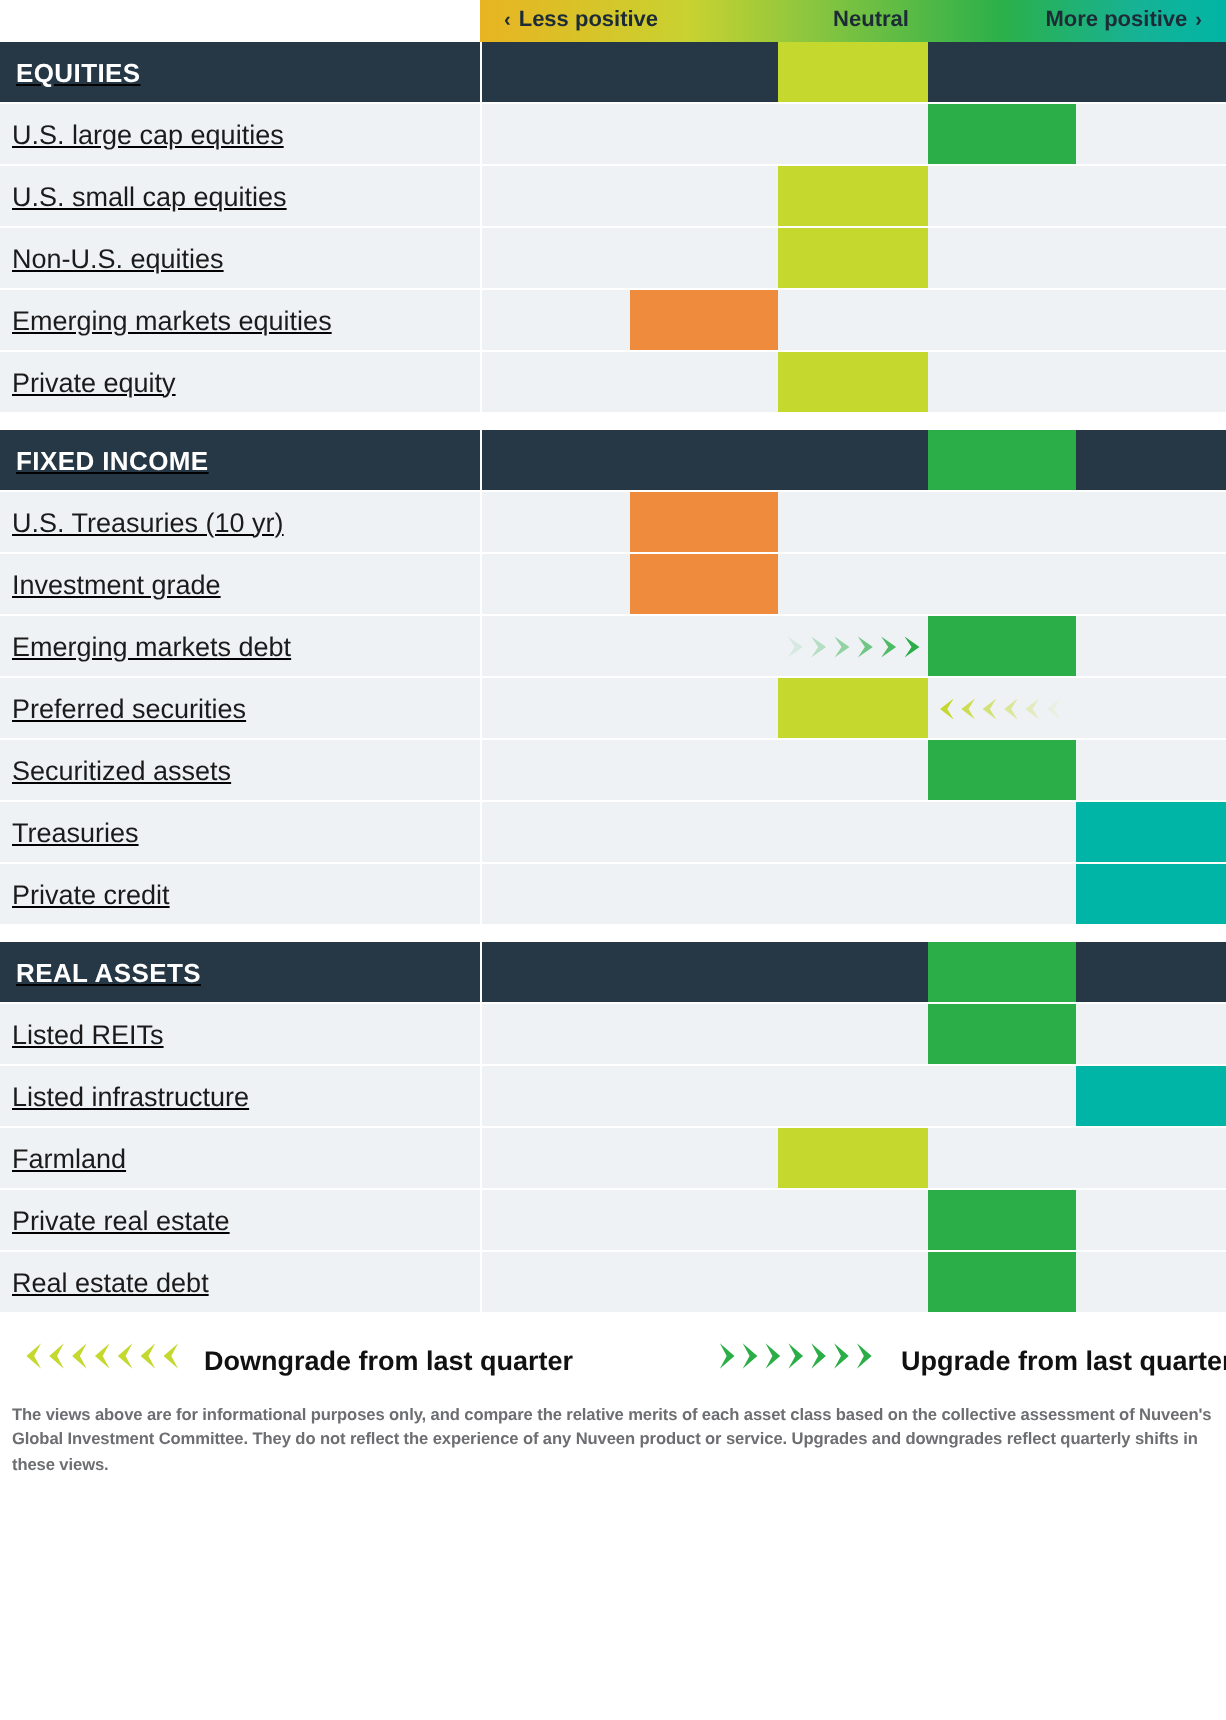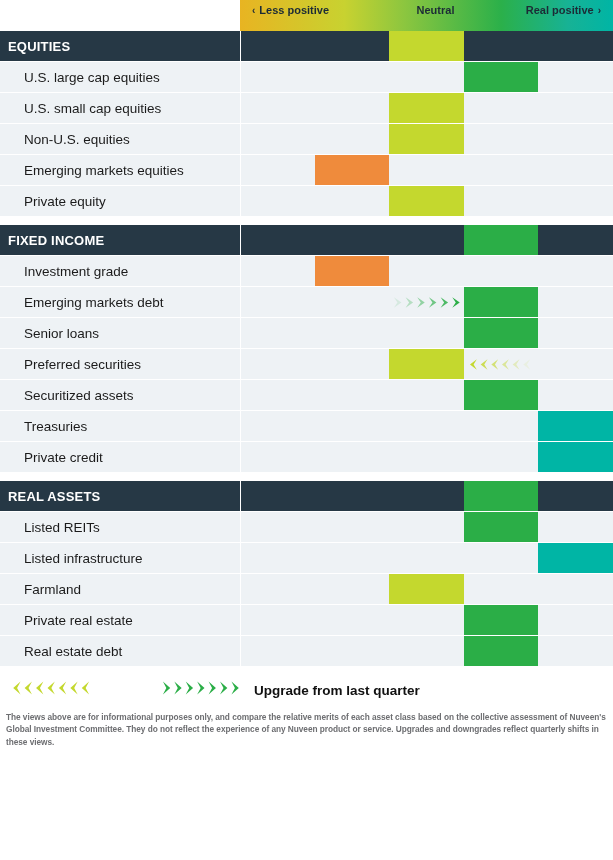--- a/index.html
+++ b/index.html
@@ -8,48 +8,48 @@
     background:#ffffff;
     font-family:"Liberation Sans", sans-serif;
     -webkit-font-smoothing:antialiased;
     overflow:hidden;
   }
   .sheet{position:relative;width:613px;height:860px;}
 
   
   .scale-header{
     position:relative;
-    height:31px;
+    height:21px;
     margin-left:240px;
     width:373px;
     background:linear-gradient(to right,#e8b422 0%,#c8d230 28%,#8cc63f 44%,#2bb04a 70%,#17b295 88%,#00b5a5 100%);
   }
   .scale-header .lbl{
     position:absolute;top:0;height:21px;line-height:21px;
     font-size:11px;font-weight:bold;color:#1c2b36;
     white-space:nowrap;
   }
   .scale-left{left:8px;}
   .scale-mid{left:18px;right:0;text-align:center;}
   .scale-right{right:8px;}
   .chev{font-weight:bold;font-size:10px;padding:0 4px;}
 
   
-  .tbl{width:525px;border-collapse:collapse;table-layout:fixed;}
+  .tbl{width:525px;border-collapse:collapse;table-layout:fixed;text-decoration:underline;}
   .tbl td{padding:0;margin:0;}
   .c-label{width:240px;}
   .c-r{width:74.6px;}
 
   tr.row{height:30px;}
   tr.row td{height:30px;border-bottom:1px solid #ffffff;}
 
   td.name{
     background:#eef2f5;
     font-size:13.5px;color:#1b1b1b;
-    padding-left:24px;
+    padding-left:6px;
     border-right:1px solid #ffffff;
     white-space:nowrap;
     vertical-align:middle;
   }
   td.cell{background:#eef2f5;position:relative;}
 
   
   tr.section{height:30px;}
   tr.section td{height:30px;border-bottom:1px solid #ffffff;}
   td.sec-name{
@@ -107,21 +107,21 @@
   }
 </style>
 </head>
 <body>
 
 <div class="sheet">
 
   <div class="scale-header">
     <span class="lbl scale-left"><span class="chev">‹</span><span>Less positive</span></span>
     <span class="lbl scale-mid">Neutral</span>
-    <span class="lbl scale-right"><span>Real positive</span><span class="chev">›</span></span>
+    <span class="lbl scale-right"><span>More positive</span><span class="chev">›</span></span>
   </div>
 
   <table class="tbl">
     <colgroup>
       <col class="c-label">
         <col class="c-r">
         <col class="c-r">
         <col class="c-r">
         <col class="c-r">
         <col class="c-r">
@@ -179,20 +179,28 @@
           <td class="gapname"></td>
           <td colspan="5"></td>
         </tr>
         <tr class="section">
           <td class="sec-name">FIXED INCOME</td>
           <td class="sec-cell"></td>
           <td class="sec-cell"></td>
           <td class="sec-cell"></td>
           <td class="sec-cell v-green"></td>
           <td class="sec-cell"></td>
+        </tr>
+        <tr class="row">
+          <td class="name">U.S. Treasuries (10 yr)</td>
+          <td class="cell"></td>
+          <td class="cell v-orange"></td>
+          <td class="cell"></td>
+          <td class="cell"></td>
+          <td class="cell"></td>
         </tr>
         <tr class="row">
           <td class="name">Investment grade</td>
           <td class="cell"></td>
           <td class="cell v-orange"></td>
           <td class="cell"></td>
           <td class="cell"></td>
           <td class="cell"></td>
         </tr>
         <tr class="row">
@@ -208,28 +216,20 @@
                 <path d="M 35.93333333333333 1.3 L 43.4 6.5 L 35.93333333333333 11.700000000000001 L 39.43333333333334 6.5 Z" fill="#2bae47" fill-opacity="0.648"></path>
                 <path d="M 47.599999999999994 1.3 L 55.06666666666666 6.5 L 47.599999999999994 11.700000000000001 L 51.099999999999994 6.5 Z" fill="#2bae47" fill-opacity="0.824"></path>
                 <path d="M 59.26666666666666 1.3 L 66.73333333333332 6.5 L 59.26666666666666 11.700000000000001 L 62.766666666666666 6.5 Z" fill="#2bae47" fill-opacity="1.000"></path>
               </svg>
             </span>
           </td>
           <td class="cell v-green"></td>
           <td class="cell"></td>
         </tr>
         <tr class="row">
-          <td class="name">Senior loans</td>
-          <td class="cell"></td>
-          <td class="cell"></td>
-          <td class="cell"></td>
-          <td class="cell v-green"></td>
-          <td class="cell"></td>
-        </tr>
-        <tr class="row">
           <td class="name">Preferred securities</td>
           <td class="cell"></td>
           <td class="cell"></td>
           <td class="cell v-yellow"></td>
           <td class="cell">
             <span class="arrows down">
               <svg width="64" height="13" viewBox="0 0 64 13" xmlns="http://www.w3.org/2000/svg">
                 <path d="M 9.813333333333333 1.3 L 2.986666666666667 6.5 L 9.813333333333333 11.700000000000001 L 6.613333333333333 6.5 Z" fill="#c4d82e" fill-opacity="1.000"></path>
                 <path d="M 20.479999999999997 1.3 L 13.653333333333332 6.5 L 20.479999999999997 11.700000000000001 L 17.28 6.5 Z" fill="#c4d82e" fill-opacity="0.820"></path>
                 <path d="M 31.146666666666665 1.3 L 24.32 6.5 L 31.146666666666665 11.700000000000001 L 27.946666666666665 6.5 Z" fill="#c4d82e" fill-opacity="0.640"></path>
@@ -324,20 +324,21 @@
     <div class="legend-item first">
       <span id="legend-down"><svg width="80" height="16" viewBox="0 0 80 16" xmlns="http://www.w3.org/2000/svg">
             <path d="M 10.514285714285714 1.6 L 3.2 8 L 10.514285714285714 14.4 L 7.085714285714285 8 Z" fill="#c4d82e" fill-opacity="1.000"></path>
             <path d="M 21.942857142857143 1.6 L 14.62857142857143 8 L 21.942857142857143 14.4 L 18.514285714285712 8 Z" fill="#c4d82e" fill-opacity="1.000"></path>
             <path d="M 33.371428571428574 1.6 L 26.057142857142857 8 L 33.371428571428574 14.4 L 29.942857142857143 8 Z" fill="#c4d82e" fill-opacity="1.000"></path>
             <path d="M 44.8 1.6 L 37.48571428571429 8 L 44.8 14.4 L 41.37142857142857 8 Z" fill="#c4d82e" fill-opacity="1.000"></path>
             <path d="M 56.22857142857143 1.6 L 48.91428571428572 8 L 56.22857142857143 14.4 L 52.8 8 Z" fill="#c4d82e" fill-opacity="1.000"></path>
             <path d="M 67.65714285714286 1.6 L 60.34285714285715 8 L 67.65714285714286 14.4 L 64.22857142857143 8 Z" fill="#c4d82e" fill-opacity="1.000"></path>
             <path d="M 79.08571428571429 1.6 L 71.77142857142857 8 L 79.08571428571429 14.4 L 75.65714285714286 8 Z" fill="#c4d82e" fill-opacity="1.000"></path>
           </svg></span>
+      <span class="legend-text">Downgrade from last quarter</span>
     </div>
     <div class="legend-item second">
       <span id="legend-up"><svg width="80" height="16" viewBox="0 0 80 16" xmlns="http://www.w3.org/2000/svg">
             <path d="M 0.9142857142857144 1.6 L 8.228571428571428 8 L 0.9142857142857144 14.4 L 4.342857142857143 8 Z" fill="#2bae47" fill-opacity="1.000"></path>
             <path d="M 12.342857142857143 1.6 L 19.65714285714286 8 L 12.342857142857143 14.4 L 15.771428571428572 8 Z" fill="#2bae47" fill-opacity="1.000"></path>
             <path d="M 23.771428571428572 1.6 L 31.085714285714285 8 L 23.771428571428572 14.4 L 27.200000000000003 8 Z" fill="#2bae47" fill-opacity="1.000"></path>
             <path d="M 35.199999999999996 1.6 L 42.51428571428571 8 L 35.199999999999996 14.4 L 38.628571428571426 8 Z" fill="#2bae47" fill-opacity="1.000"></path>
             <path d="M 46.628571428571426 1.6 L 53.94285714285714 8 L 46.628571428571426 14.4 L 50.05714285714286 8 Z" fill="#2bae47" fill-opacity="1.000"></path>
             <path d="M 58.05714285714286 1.6 L 65.37142857142857 8 L 58.05714285714286 14.4 L 61.48571428571429 8 Z" fill="#2bae47" fill-opacity="1.000"></path>
             <path d="M 69.48571428571428 1.6 L 76.8 8 L 69.48571428571428 14.4 L 72.91428571428571 8 Z" fill="#2bae47" fill-opacity="1.000"></path>

